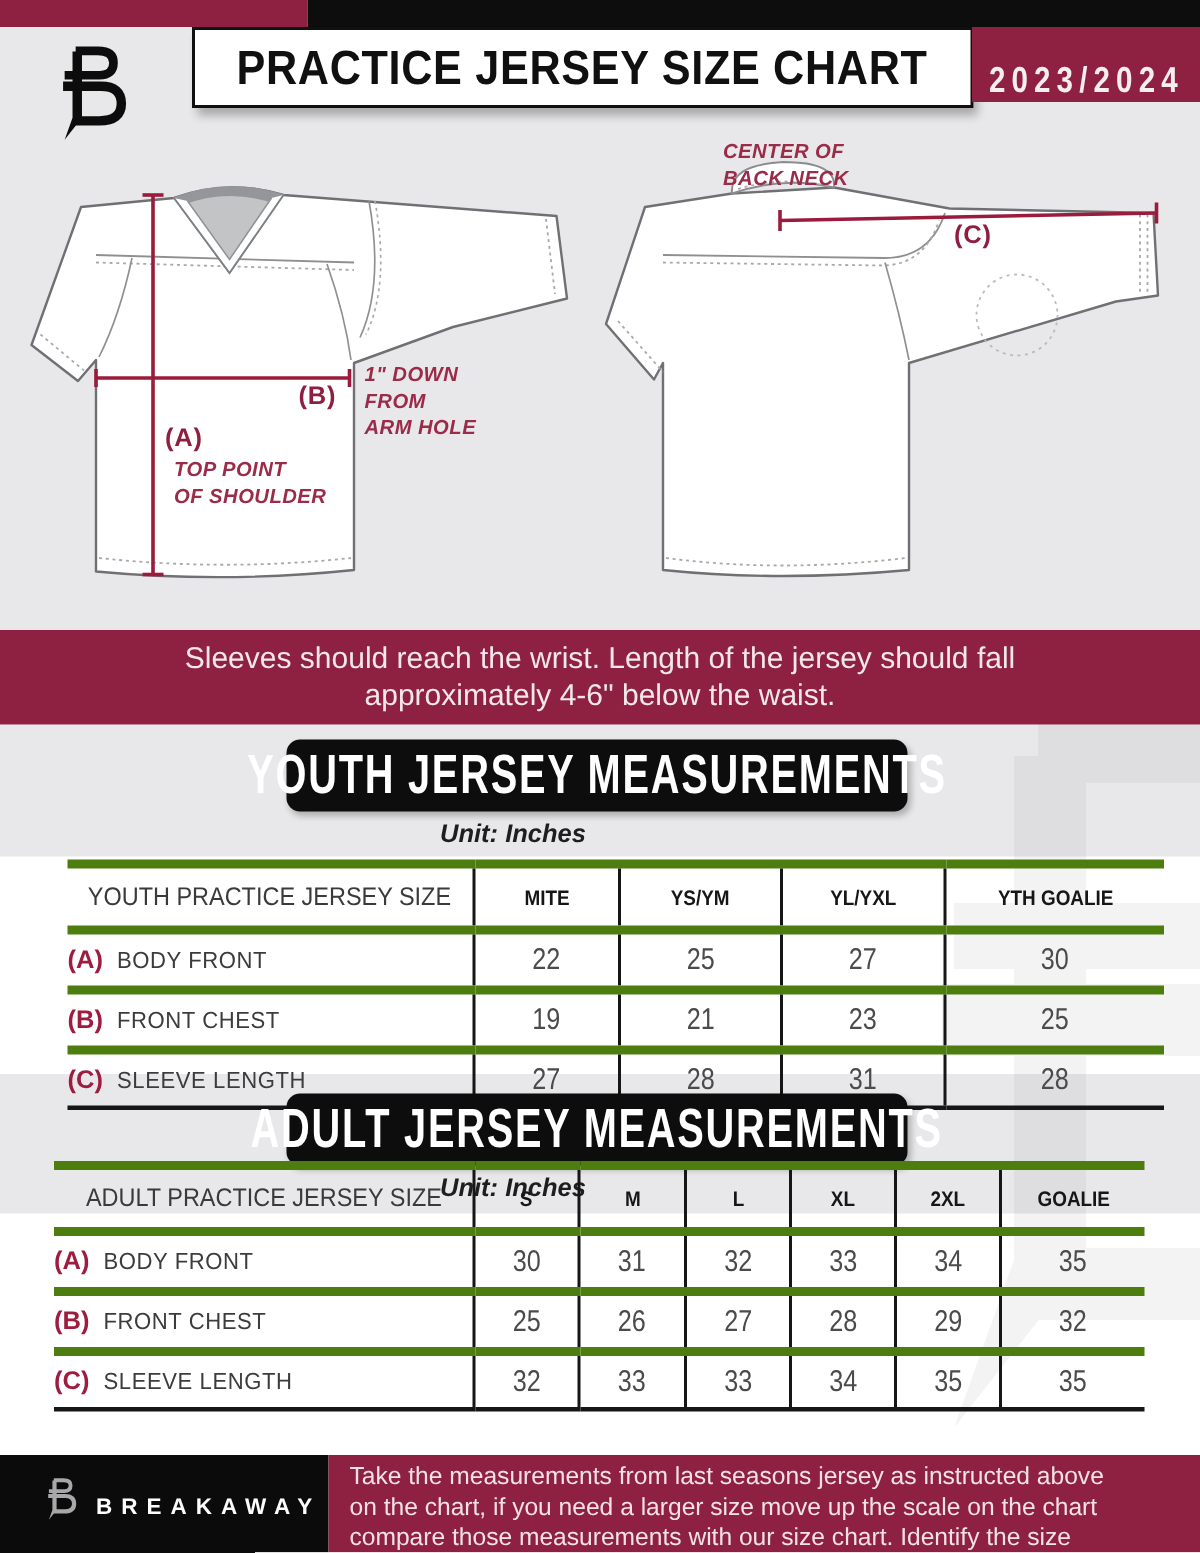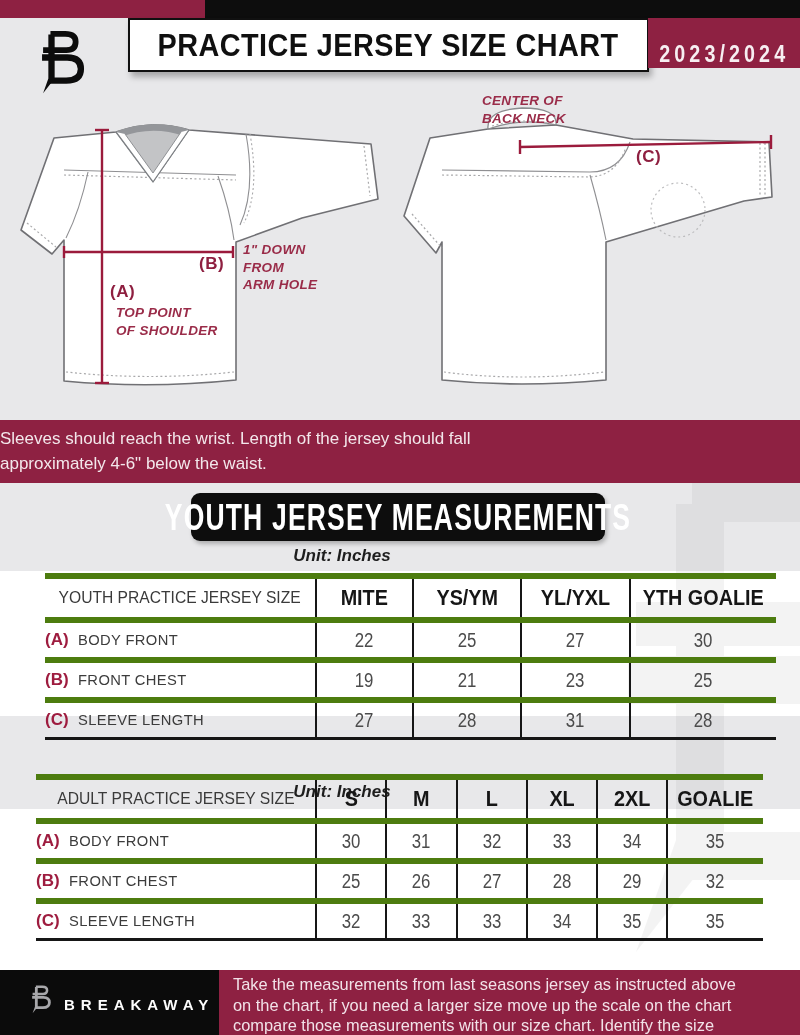--- a/index.html
+++ b/index.html
@@ -33,22 +33,22 @@
              display:inline-block;transform:scaleX(.82);white-space:nowrap;}
   .logo-header{left:26px;top:26px;width:72px;height:84px;}
 
   
   .anno{color:#9a2c49;font-style:italic;font-weight:bold;font-size:13.5px;line-height:17.5px;
         white-space:pre-line;letter-spacing:.3px;}
   .anno-key{color:#8e1f40;font-weight:bold;font-size:17px;font-style:normal;letter-spacing:.5px;}
 
   
   .banner{left:0;top:420px;width:800px;height:63px;background:var(--maroon);color:#f3e7eb;
-          display:flex;flex-direction:column;align-items:flex-start;justify-content:center;
-          font-size:17px;line-height:24.5px;}
+          display:flex;flex-direction:column;align-items:center;justify-content:center;
+          font-size:20px;line-height:24.5px;}
 
   
   .pill{left:191px;width:414px;height:48px;background:#0d0d0d;border-radius:9px;
         display:flex;align-items:center;justify-content:center;box-shadow:2px 3px 4px rgba(0,0,0,.25);}
   .pill span{color:#fff;font-weight:bold;font-size:34px;letter-spacing:1.5px;white-space:nowrap;
         display:inline-block;transform:scale(.78,1.08);}
   .pill-youth{top:493px;}
   .pill-adult{top:729px;}
   .unit{left:0;width:684px;text-align:center;font-style:italic;font-weight:bold;font-size:17px;color:#1e1e1e;}
   .unit-youth{top:546px;}
@@ -58,21 +58,21 @@
   table.mtable{border-collapse:collapse;table-layout:fixed;position:absolute;}
   table.mtable td,table.mtable th{padding:0;vertical-align:middle;}
   table.mtable tr>*{border-top:6px solid #4d7c0f;height:34px;}
   table.mtable thead tr>*{height:38px;}
   table.mtable tbody tr:last-child>*{border-bottom:3px solid #161616;}
   table.mtable tr>* + *{border-left:2px solid #161616;}
   .t-youth{left:45px;top:573px;width:731px;}
   .t-adult{left:36px;top:774px;width:727px;}
   th.th-label{font-weight:normal;color:#3a3a3a;font-size:17px;text-align:center;}
   th.th-label .cond{transform:scaleX(.92);}
-  th.th-size{font-weight:bold;color:#161616;font-size:22px;text-align:center;}
+  th.th-size{font-weight:bold;color:#161616;font-size:14px;text-align:center;}
   th.th-size .cond{transform:scaleX(.9);}
   td.val{text-align:center;color:#4b4b4b;font-size:20px;}
   td.val .cond{transform:scaleX(.84);}
   td.label-cell{text-align:left;padding-left:24px;white-space:nowrap;}
   td.label-cell .key{color:#9e1c3f;font-weight:bold;font-size:17px;}
   td.label-cell .lbl{color:#3c3c3c;font-size:15.5px;letter-spacing:.4px;margin-left:9px;
         display:inline-block;transform:scaleX(.95);transform-origin:left center;}
   .cond{display:inline-block;transform-origin:center;}
 
   
@@ -226,20 +226,23 @@
         <tr>
           <td class="label-cell"><span class="key">(C)</span><span class="lbl">SLEEVE LENGTH</span></td>
           <td class="val"><span class="cond">27</span></td>
           <td class="val"><span class="cond">28</span></td>
           <td class="val"><span class="cond">31</span></td>
           <td class="val"><span class="cond">28</span></td>
         </tr>
       </tbody>
     </table>
 
+  <div class="abs pill pill-adult">
+    <span>ADULT JERSEY MEASUREMENTS</span>
+  </div>
   <div class="abs unit unit-adult">Unit: Inches</div>
   <table class="mtable t-adult" id="adult-table">
       <colgroup>
         <col style="width: 280px;">
         <col style="width: 70px;">
         <col style="width: 71px;">
         <col style="width: 70px;">
         <col style="width: 70px;">
         <col style="width: 70px;">
         <col style="width: 96px;">

